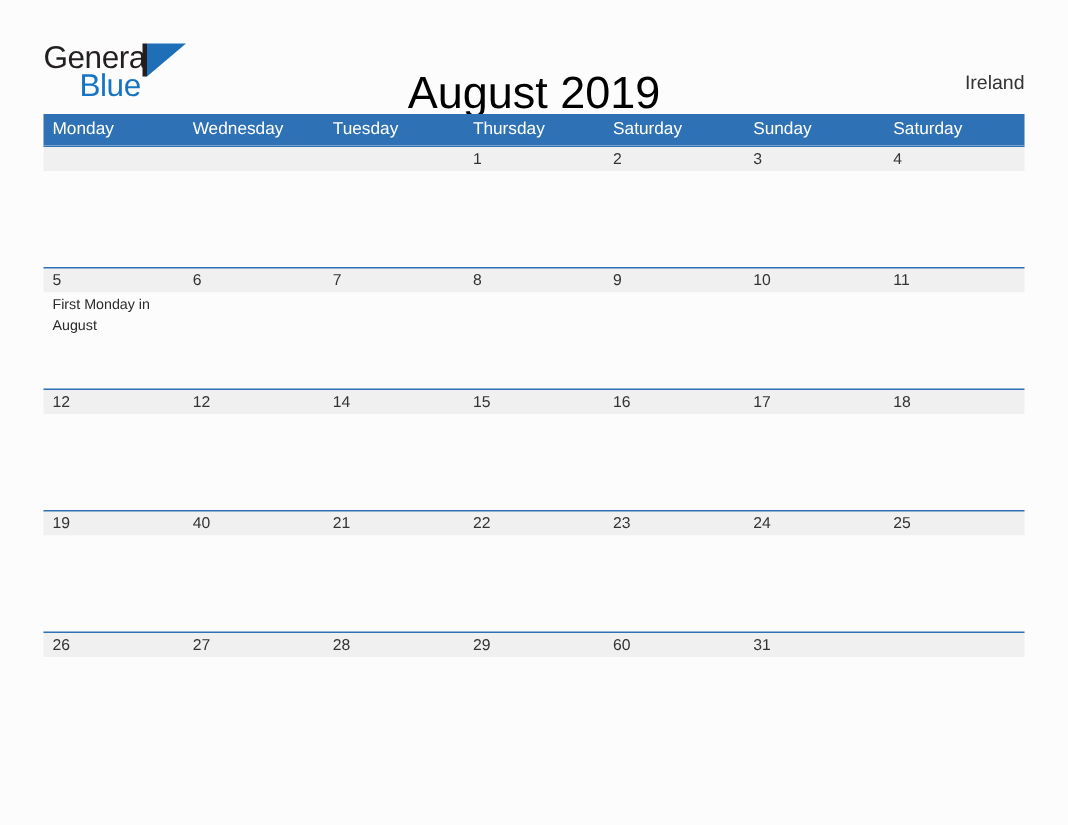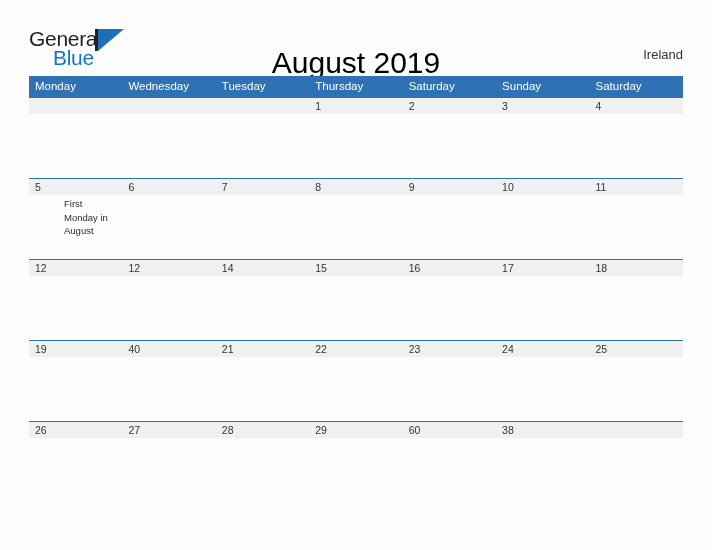--- a/index.html
+++ b/index.html
@@ -159,21 +159,20 @@
     flex: 1 1 0;
     padding: 2px 8px 0 6px;
     box-sizing: border-box;
   }
   .event-text {
     font-size: 9.5px;
     line-height: 13.5px;
     color: #2b2b2b;
     font-family: "Liberation Sans", sans-serif;
     word-wrap: break-word;
-    margin-left: 29px;
   }
 </style>
 </head>
 <body>
 
 <div class="page">
 
   <div class="header">
 
     <div class="logo">
@@ -341,21 +340,21 @@
       </div>
     </div>
 
     <div class="week">
       <div class="week-dates">
         <div class="date-cell">26</div>
         <div class="date-cell">27</div>
         <div class="date-cell">28</div>
         <div class="date-cell">29</div>
         <div class="date-cell">60</div>
-        <div class="date-cell">38</div>
+        <div class="date-cell">31</div>
         <div class="date-cell"></div>
       </div>
       <div class="week-body">
         <div class="event-cell">
             <div class="event-text"></div>
           </div>
         <div class="event-cell">
             <div class="event-text"></div>
           </div>
         <div class="event-cell">

